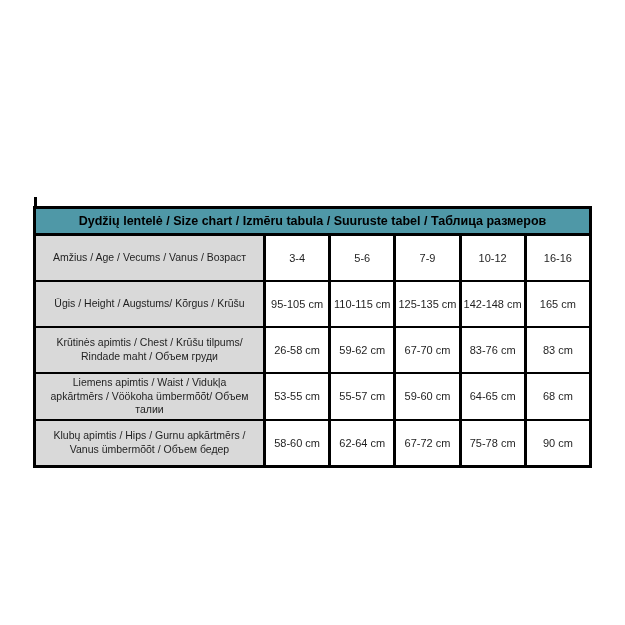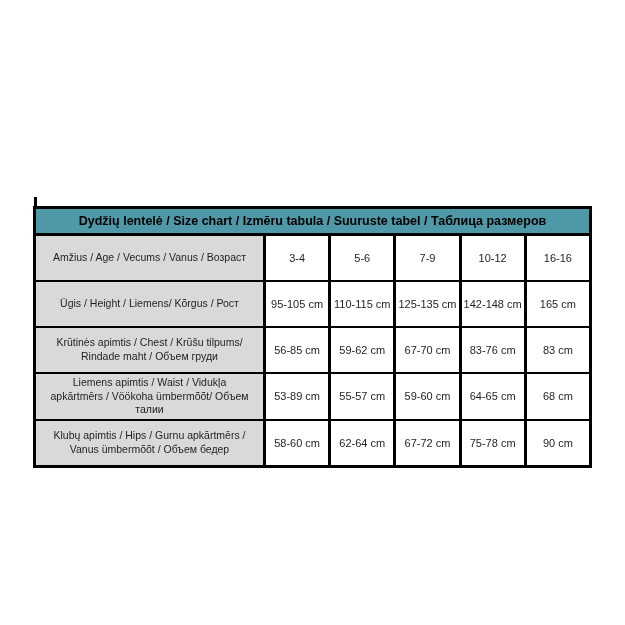--- a/index.html
+++ b/index.html
@@ -90,40 +90,40 @@
       <tr class="data-row">
         <td class="label-cell">Amžius / Age / Vecums / Vanus / Возраст</td>
         <td class="value-cell">3-4</td>
         <td class="value-cell">5-6</td>
         <td class="value-cell">7-9</td>
         <td class="value-cell">10-12</td>
         <td class="value-cell">16-16</td>
       </tr>
 
       <tr class="data-row">
-        <td class="label-cell">Ūgis / Height / Liemens/ Kõrgus / Рост</td>
+        <td class="label-cell">Ūgis / Height / Augstums/ Kõrgus / Krūšu</td>
         <td class="value-cell">95-105 cm</td>
         <td class="value-cell">110-115 cm</td>
         <td class="value-cell">125-135 cm</td>
         <td class="value-cell">142-148 cm</td>
         <td class="value-cell">165 cm</td>
       </tr>
 
       <tr class="data-row">
         <td class="label-cell">Krūtinės apimtis / Chest / Krūšu tilpums/ Rindade maht / Объем груди</td>
-        <td class="value-cell">56-85 cm</td>
+        <td class="value-cell">26-58 cm</td>
         <td class="value-cell">59-62 cm</td>
         <td class="value-cell">67-70 cm</td>
         <td class="value-cell">83-76 cm</td>
         <td class="value-cell">83 cm</td>
       </tr>
 
       <tr class="data-row">
         <td class="label-cell">Liemens apimtis / Waist / Vidukļa apkārtmērs / Vöökoha ümbermõõt/ Объем талии</td>
-        <td class="value-cell">53-89 cm</td>
+        <td class="value-cell">53-55 cm</td>
         <td class="value-cell">55-57 cm</td>
         <td class="value-cell">59-60 cm</td>
         <td class="value-cell">64-65 cm</td>
         <td class="value-cell">68 cm</td>
       </tr>
 
       <tr class="data-row">
         <td class="label-cell">Klubų apimtis / Hips / Gurnu apkārtmērs / Vanus ümbermõõt / Объем бедер</td>
         <td class="value-cell">58-60 cm</td>
         <td class="value-cell">62-64 cm</td>

